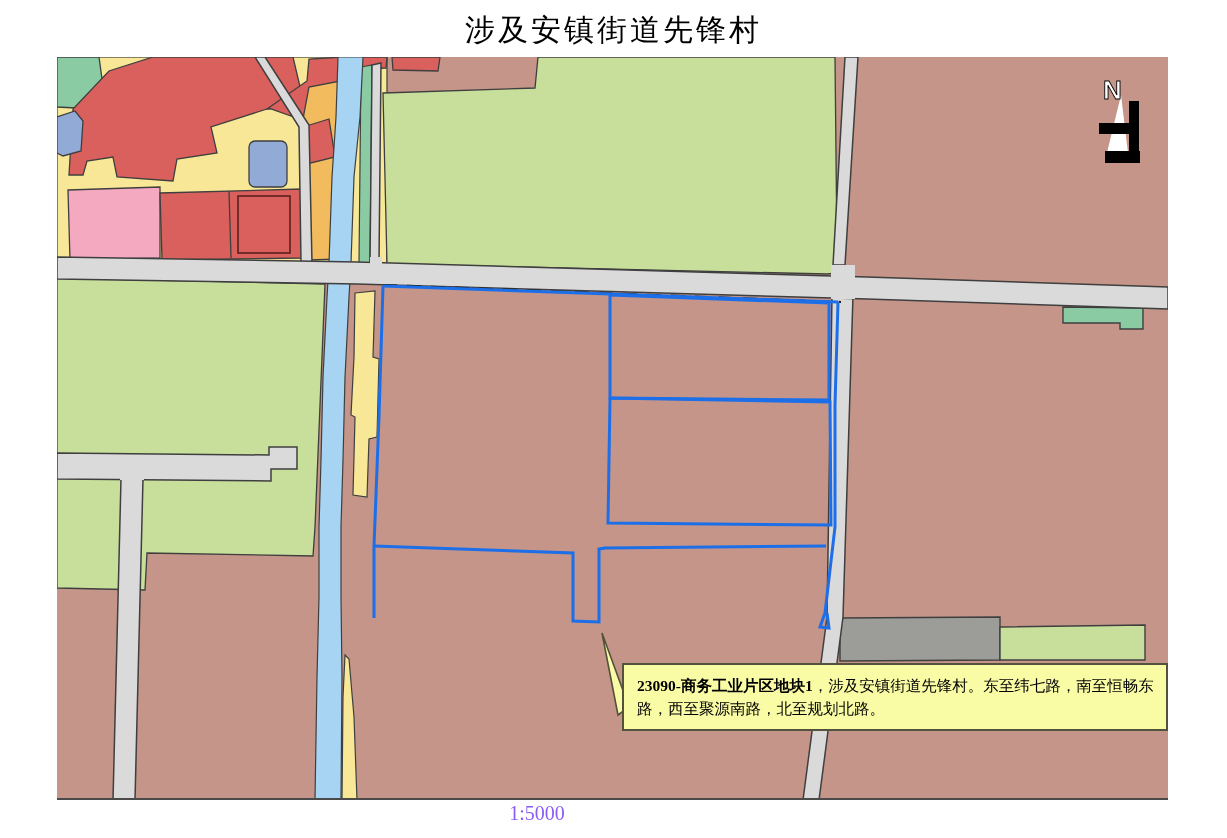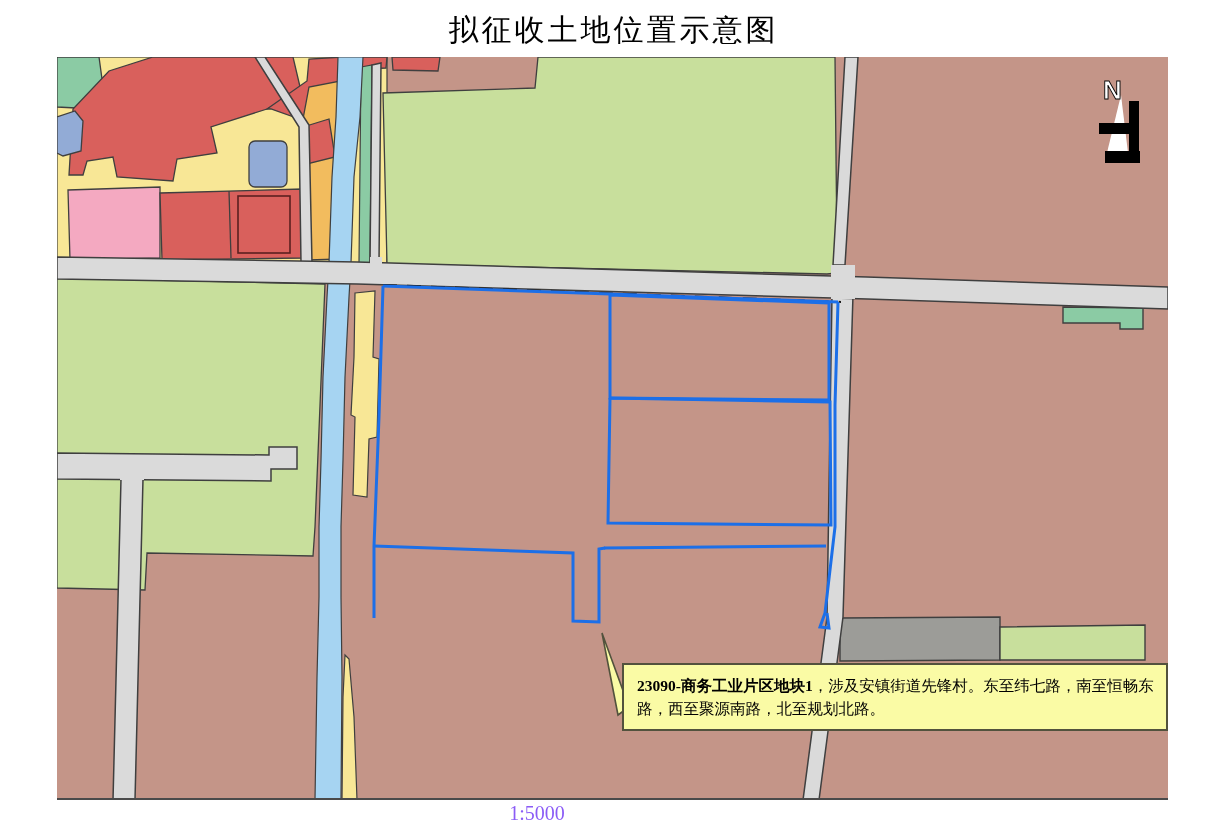--- a/index.html
+++ b/index.html
@@ -30,21 +30,21 @@
   .scale-label{
     position:absolute;left:427px;top:802px;width:220px;
     text-align:center;
     font-family:"Liberation Serif",serif;
     font-size:20px;color:#8b5cf6;
   }
 </style>
 </head>
 <body>
 
-<div class="page-title">拟征收土地位置示意图</div>
+<div class="page-title">涉及安镇街道先锋村</div>
 
 <div class="map-frame">
   <svg viewBox="0 0 1111 743" xmlns="http://www.w3.org/2000/svg">
 
     <g>
       <rect x="0" y="0" width="1111" height="743" fill="#c49588"></rect>
     </g>
 
     <g stroke="#3f3f3f" stroke-width="1.2">
       <rect x="0" y="0" width="330" height="207" fill="#f8e796"></rect>

